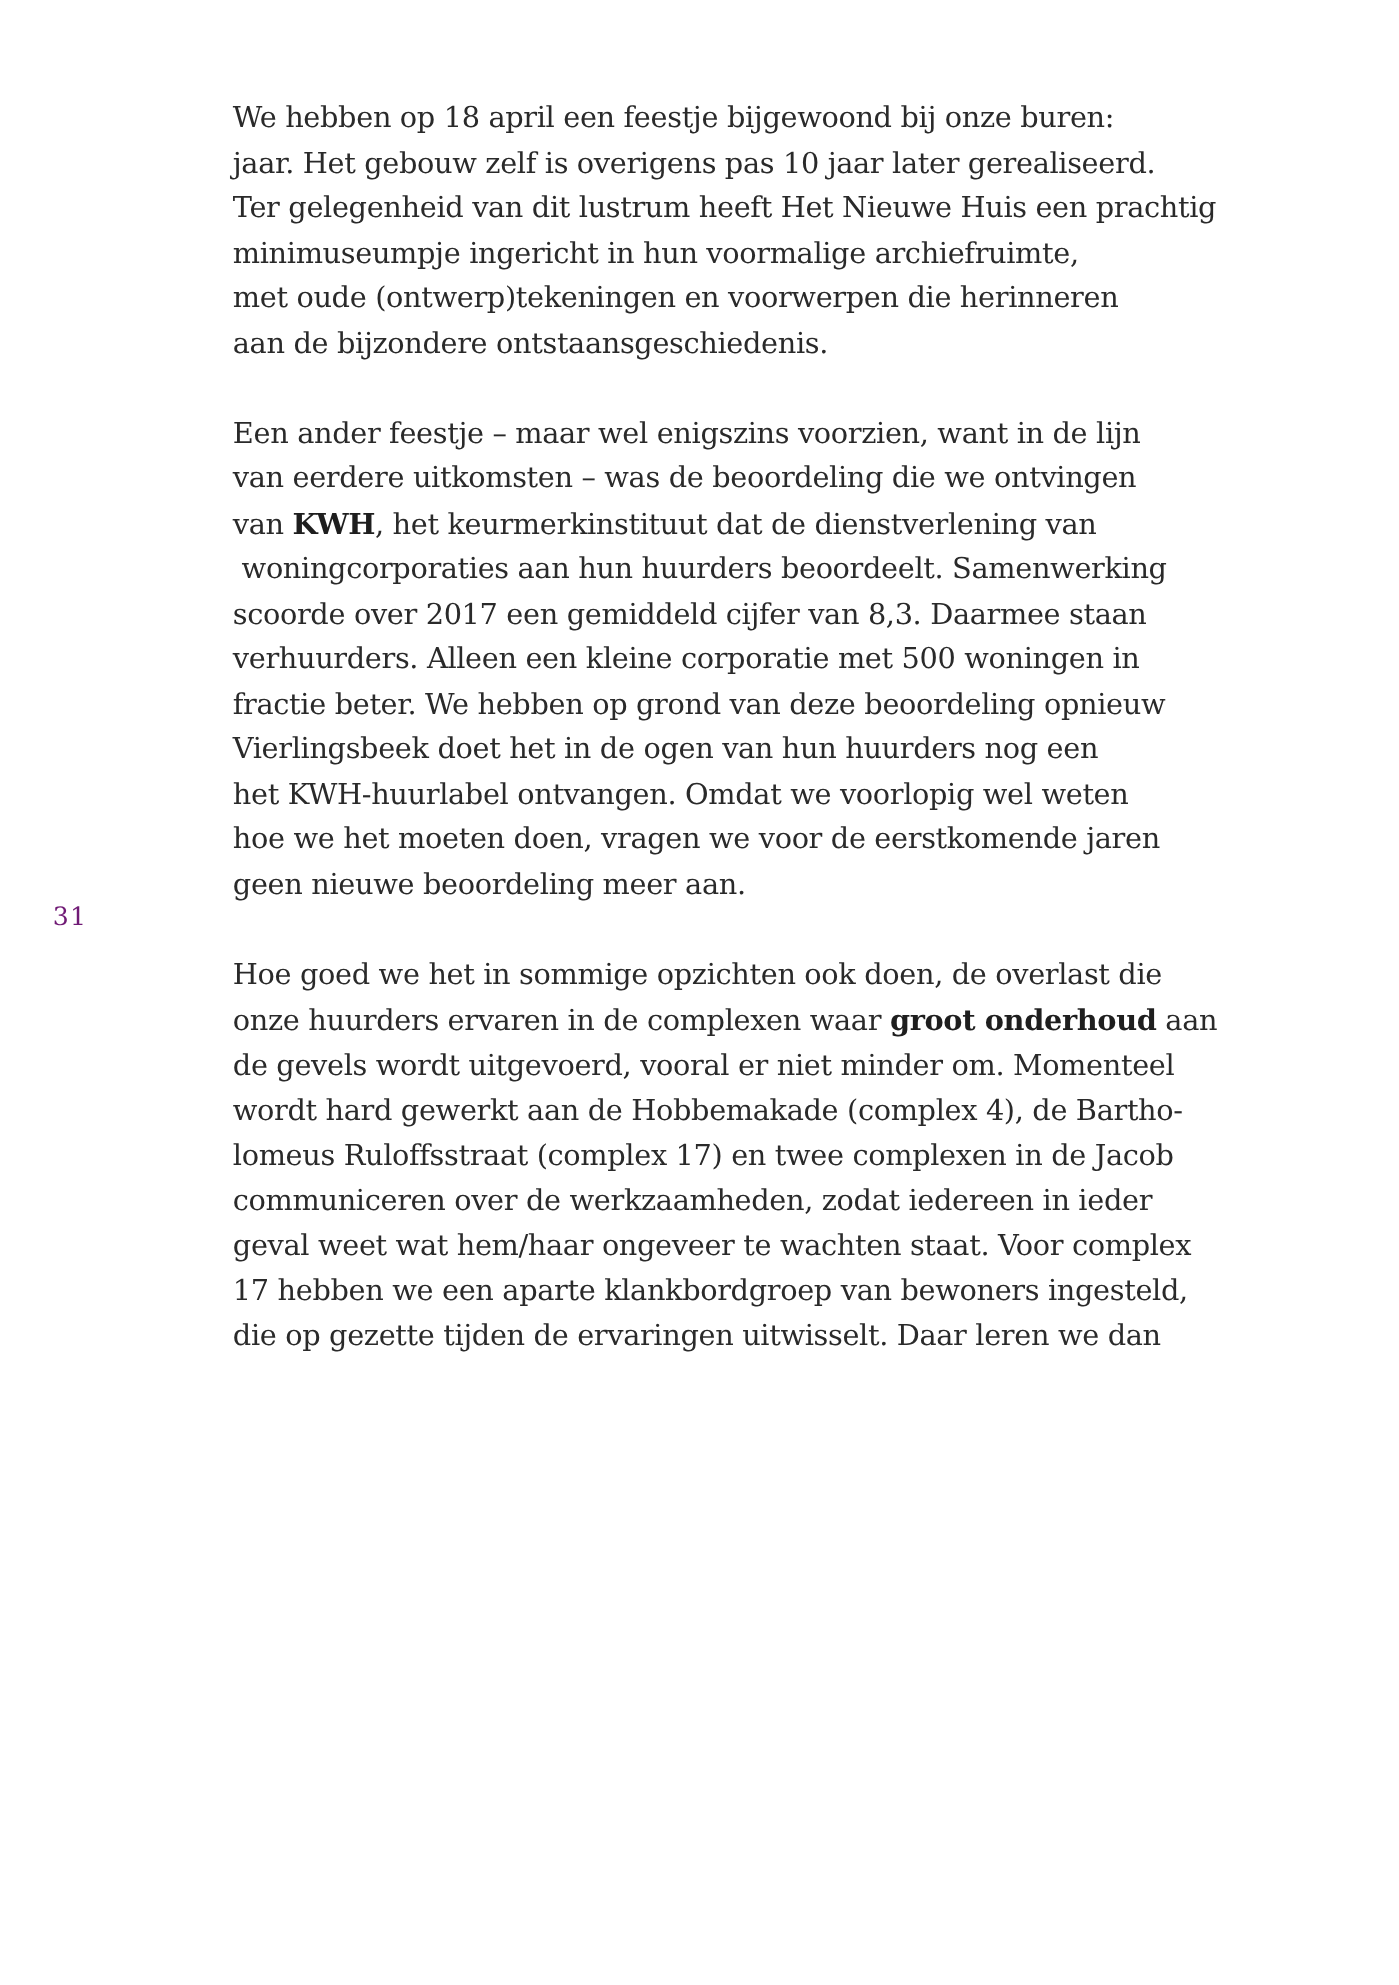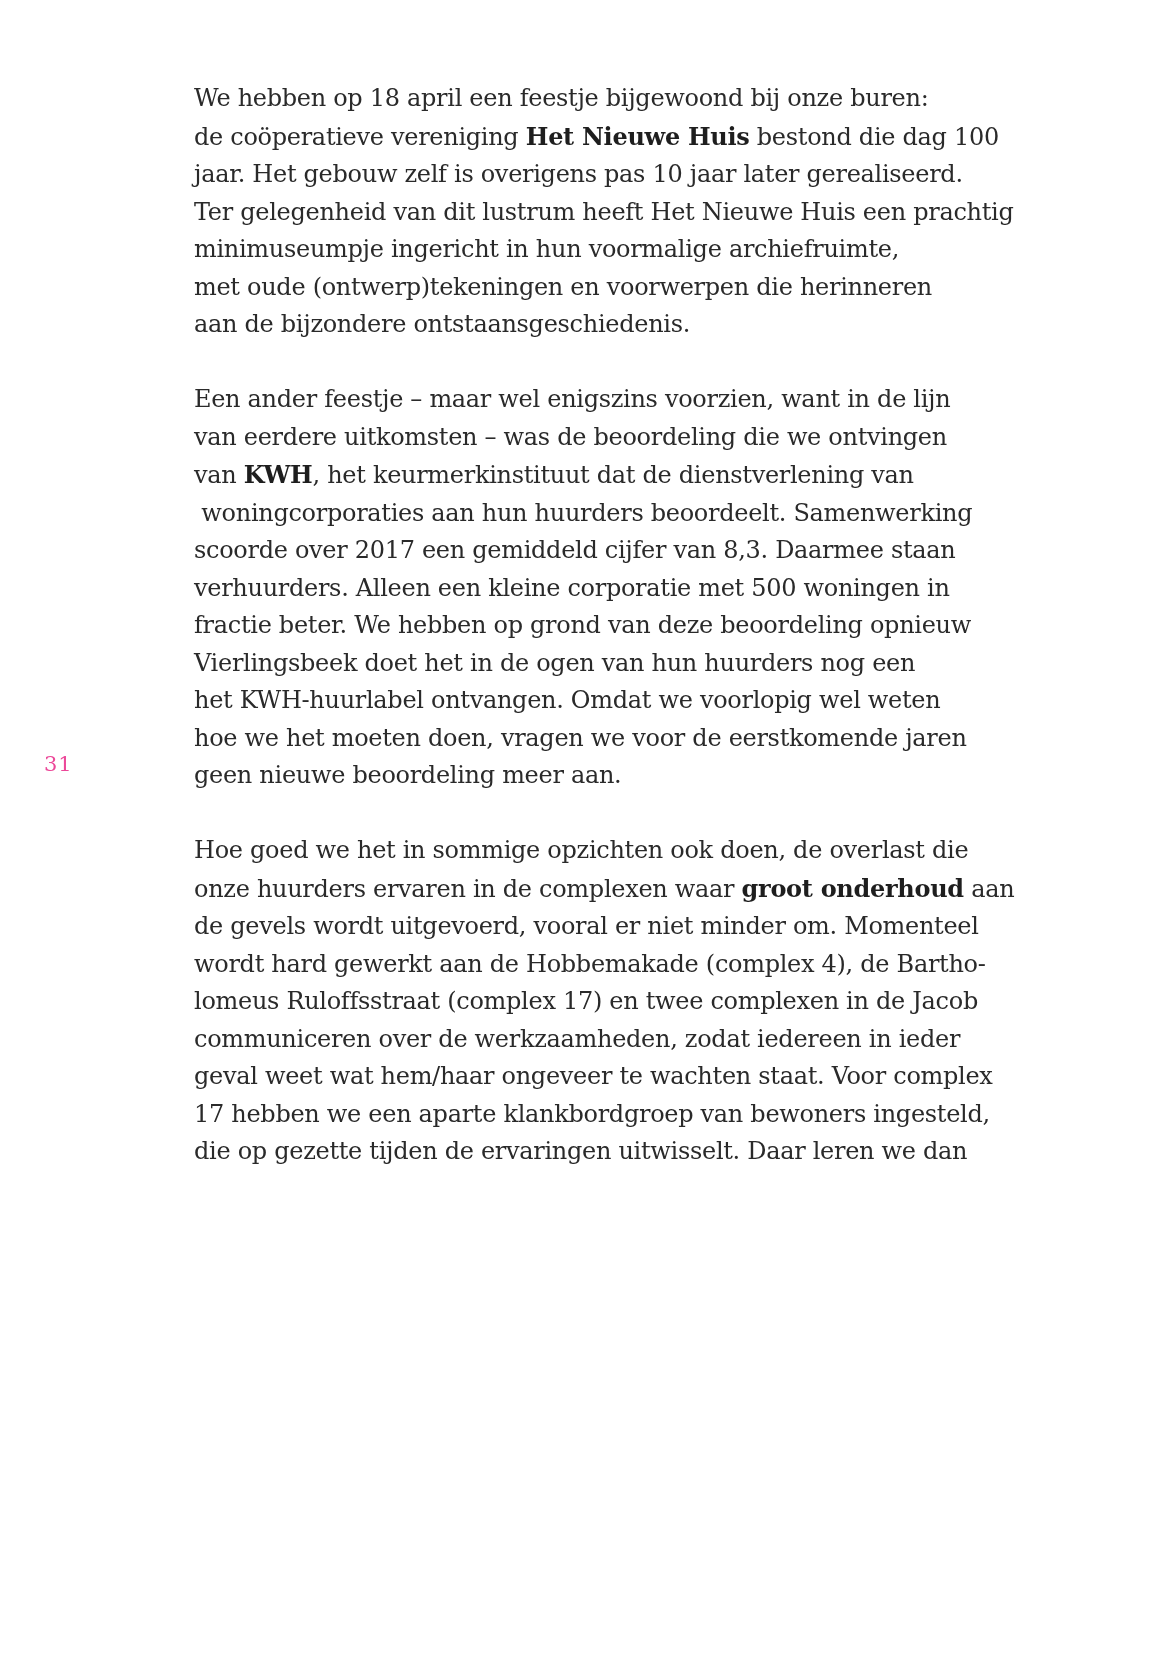--- a/index.html
+++ b/index.html
@@ -18,33 +18,32 @@
   }
   .para { margin: 0 0 37.5px 0; }
   .line { display: block; white-space: pre; }
   .bold { font-weight: bold; color: #1e1e1e; }
   .page-number {
     position: absolute;
     left: 44px;
     top: 752px;
     font-family: "DejaVu Serif", "Liberation Serif", serif;
     font-size: 21px;
-    color: #ec4899;
+    color: #701a75;
     letter-spacing: 1px;
   }
 </style>
 </head>
 <body>
 
 <div class="page">
   <div class="page-number">31</div>
   <div class="body-text" id="body-text">
       <p class="para">
         <span class="line"><span>We hebben op 18 april een feestje bijgewoond bij onze buren:</span></span>
-        <span class="line"><span>de coöperatieve vereniging </span><span class="bold">Het Nieuwe Huis</span><span> bestond die dag 100</span></span>
         <span class="line"><span>jaar. Het gebouw zelf is overigens pas 10 jaar later gerealiseerd.</span></span>
         <span class="line"><span>Ter gelegenheid van dit lustrum heeft Het Nieuwe Huis een prachtig</span></span>
         <span class="line"><span>minimuseumpje ingericht in hun voormalige archiefruimte,</span></span>
         <span class="line"><span>met oude (ontwerp)tekeningen en voorwerpen die herinneren</span></span>
         <span class="line"><span>aan de bijzondere ontstaansgeschiedenis.</span></span>
       </p>
       <p class="para">
         <span class="line"><span>Een ander feestje – maar wel enigszins voorzien, want in de lijn</span></span>
         <span class="line"><span>van eerdere uitkomsten – was de beoordeling die we ontvingen</span></span>
         <span class="line"><span>van </span><span class="bold">KWH</span><span>, het keurmerkinstituut dat de dienstverlening van</span></span>

